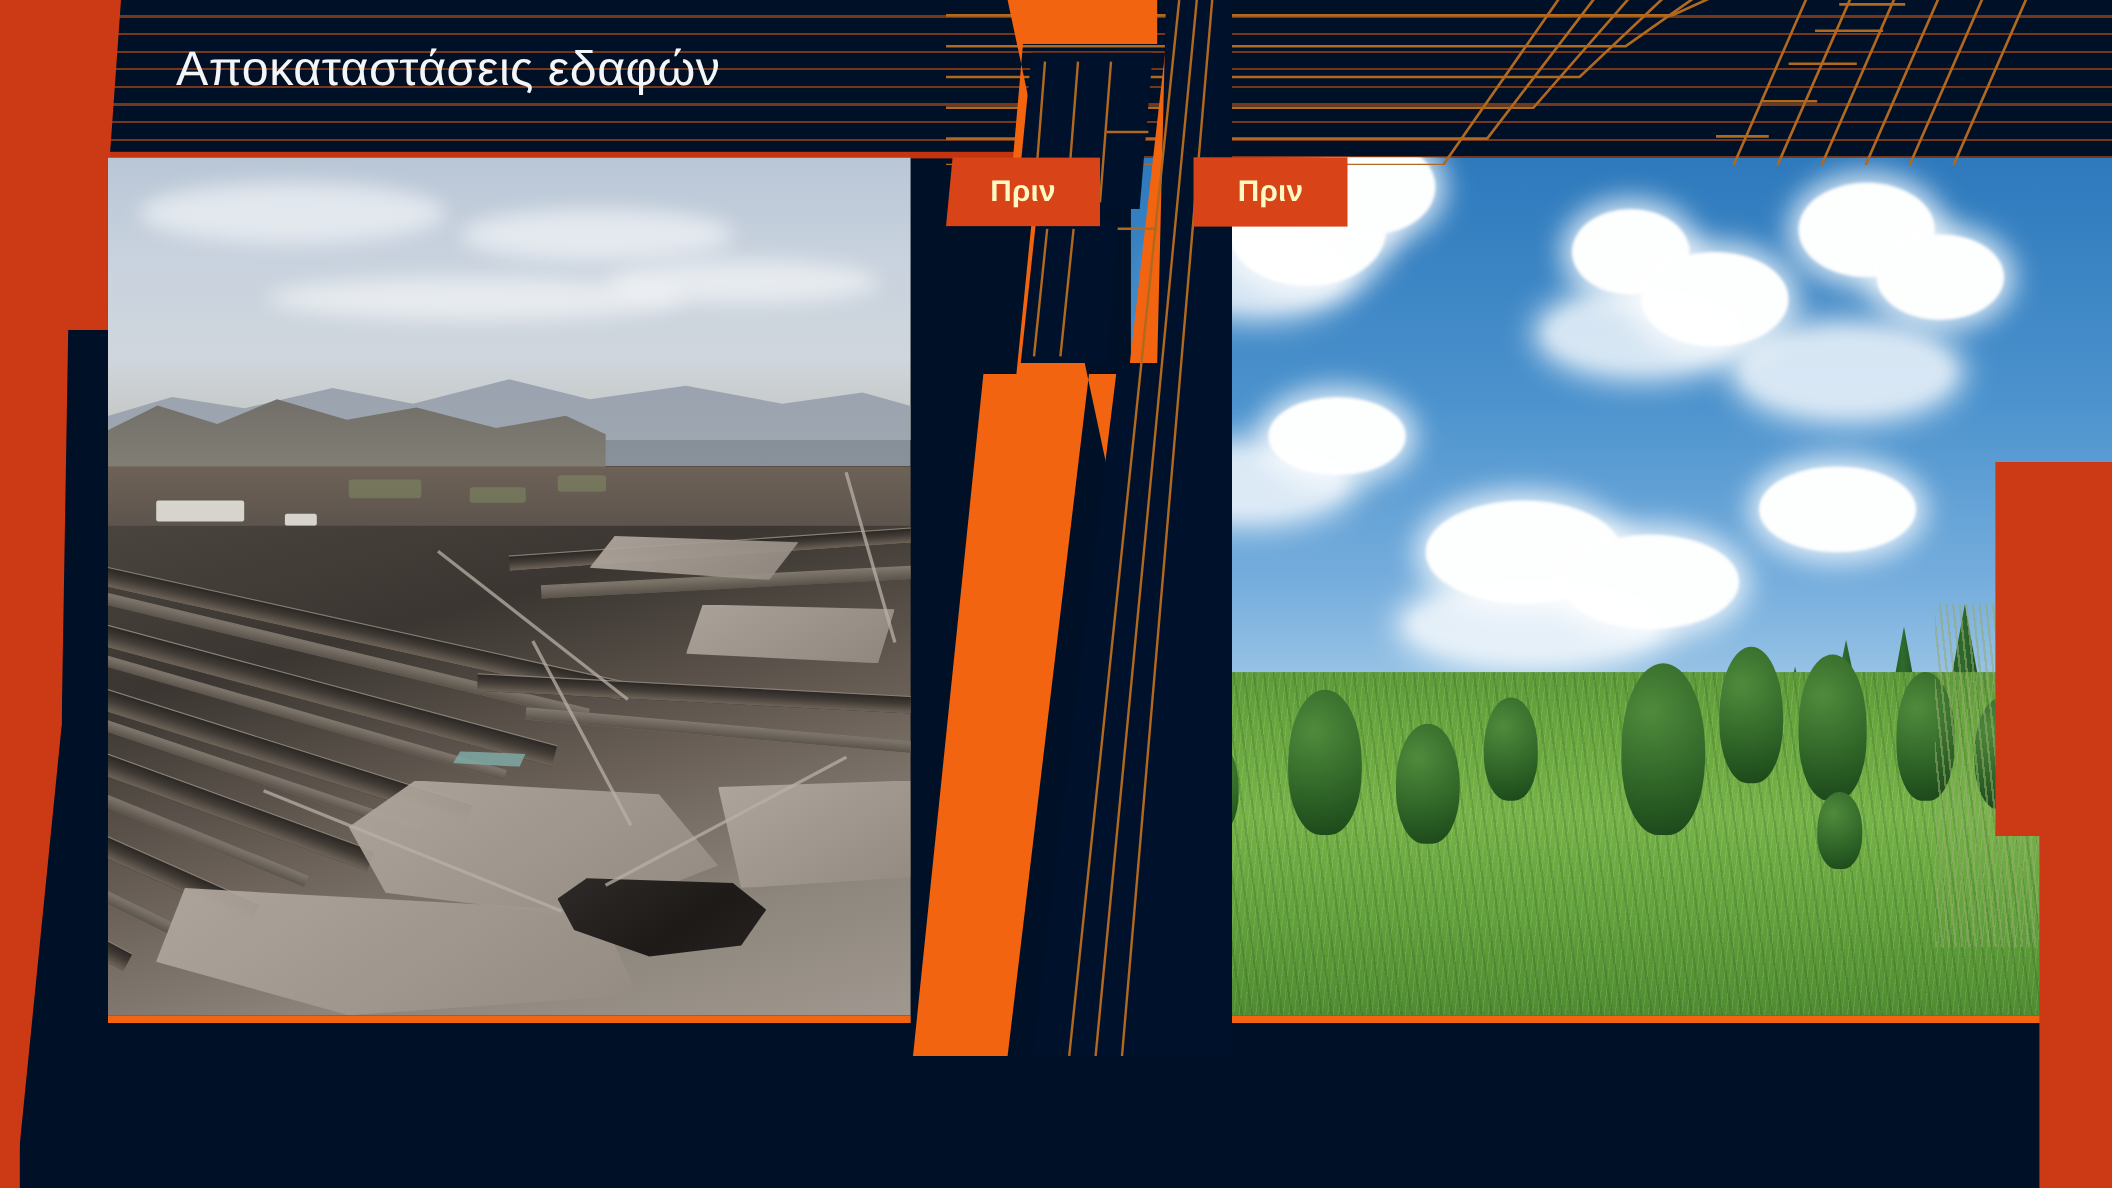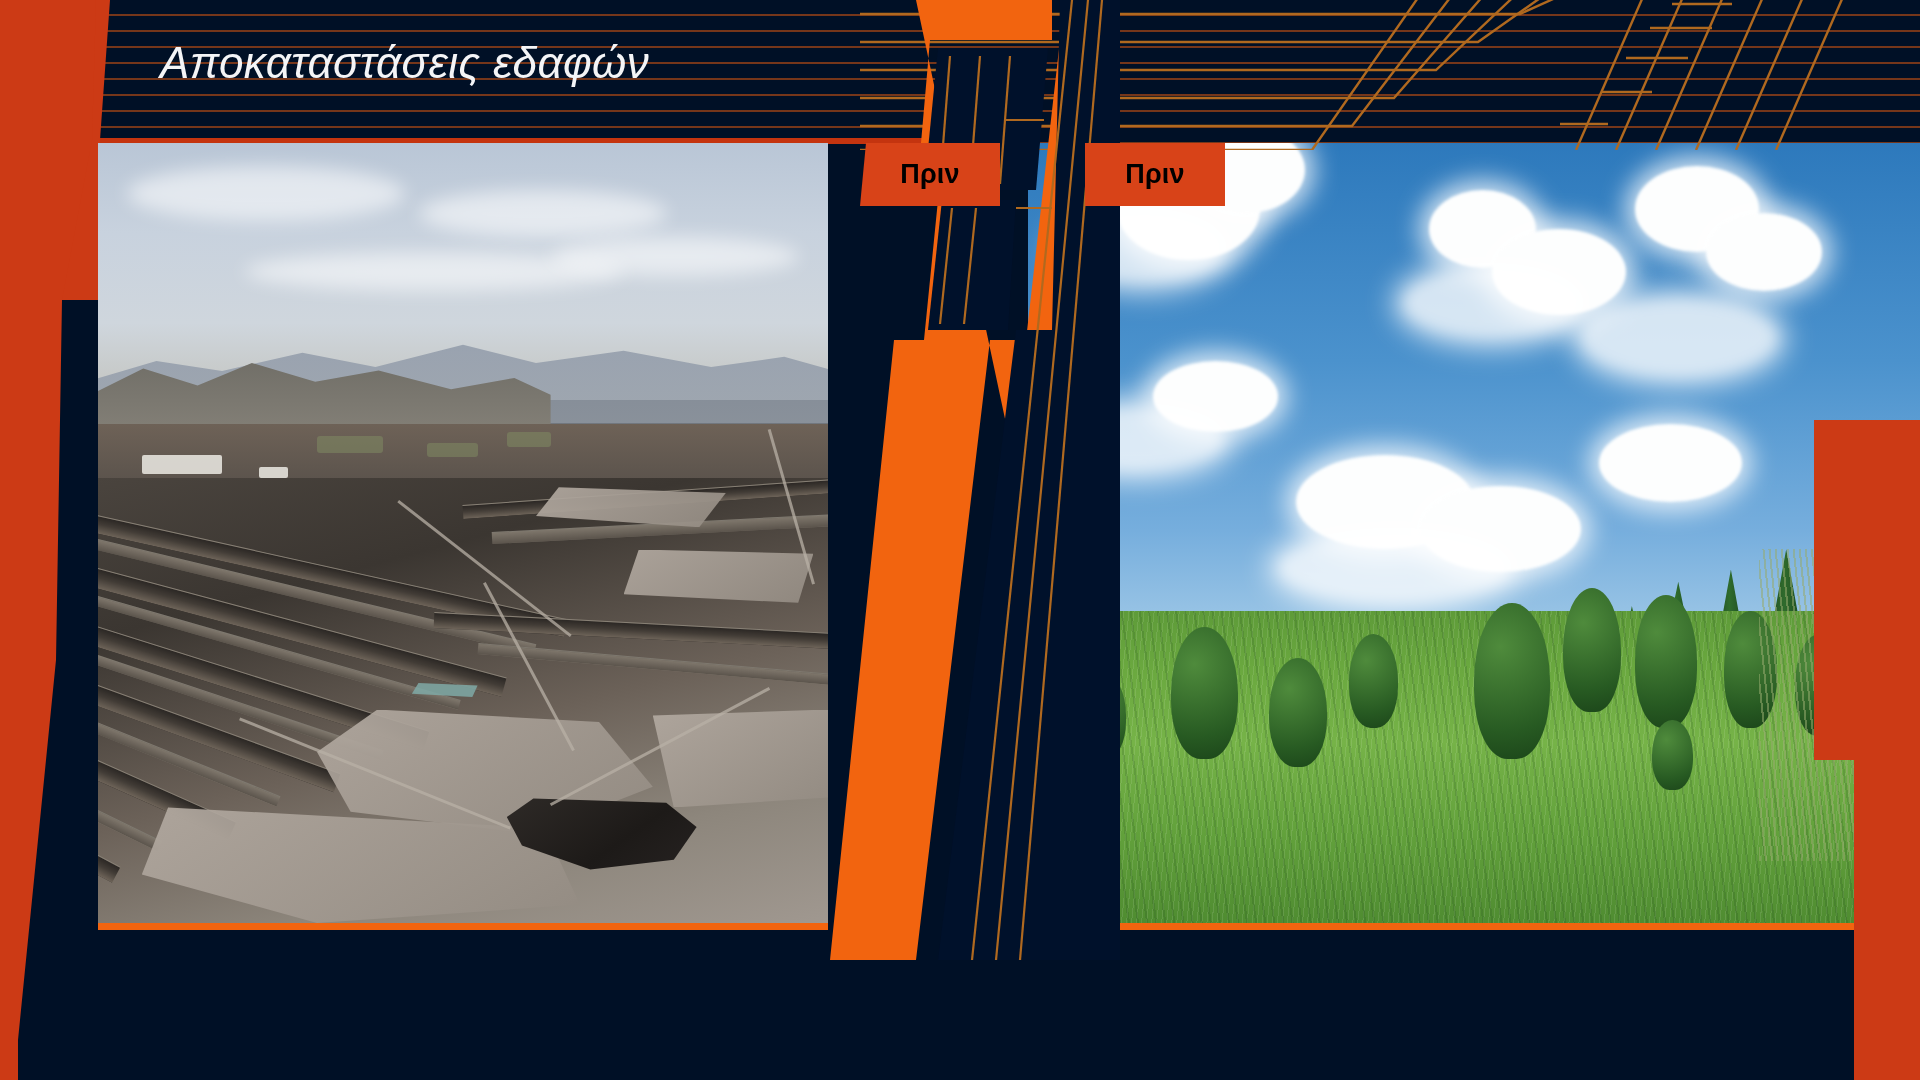--- a/index.html
+++ b/index.html
@@ -30,21 +30,20 @@
   }
   .header-band-bottom {
     position:absolute; left:0; top:138px; width:990px; height:6px;
     background:#C4340F;
   }
   .page-title {
     position:absolute; left:160px; top:38px;
     font-size:44px; font-weight:400; color:#f4f5f7;
     letter-spacing:.4px; white-space:nowrap;
     z-index:12;
-    font-style:italic;
   }
 
   
   .maze-decor {
     position:absolute; right:0; top:0; width:1060px; height:150px;
     z-index:6; pointer-events:none;
   }
 
   
   .left-band {
@@ -205,21 +204,21 @@
   
   .wedge {
     position:absolute; left:820px; top:0; width:300px; height:960px;
     z-index:7; pointer-events:none;
   }
 
   
   .badge {
     position:absolute; z-index:20;
     background:#D84318;
-    color:#000000; font-size:27px; font-weight:700;
+    color:#fef9c3; font-size:27px; font-weight:700;
     display:flex; align-items:center; justify-content:center;
     letter-spacing:.2px;
   }
   .badge-before {
     left:860px; top:143px; width:140px; height:63px;
     clip-path: polygon(6px 0, 100% 0, 100% 100%, 0 100%);
   }
   .badge-after {
     left:1085px; top:143px; width:140px; height:63px;
   }

